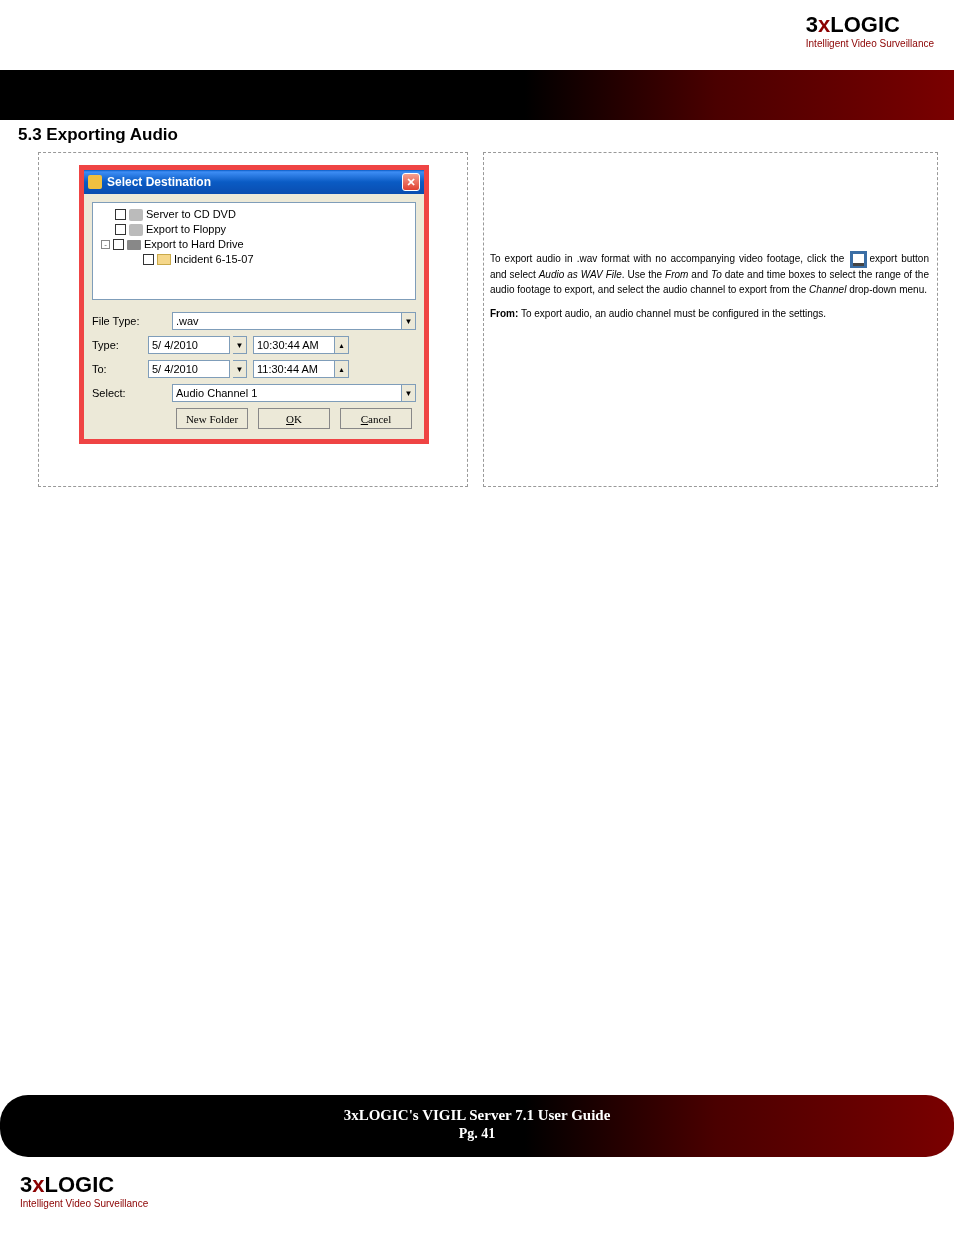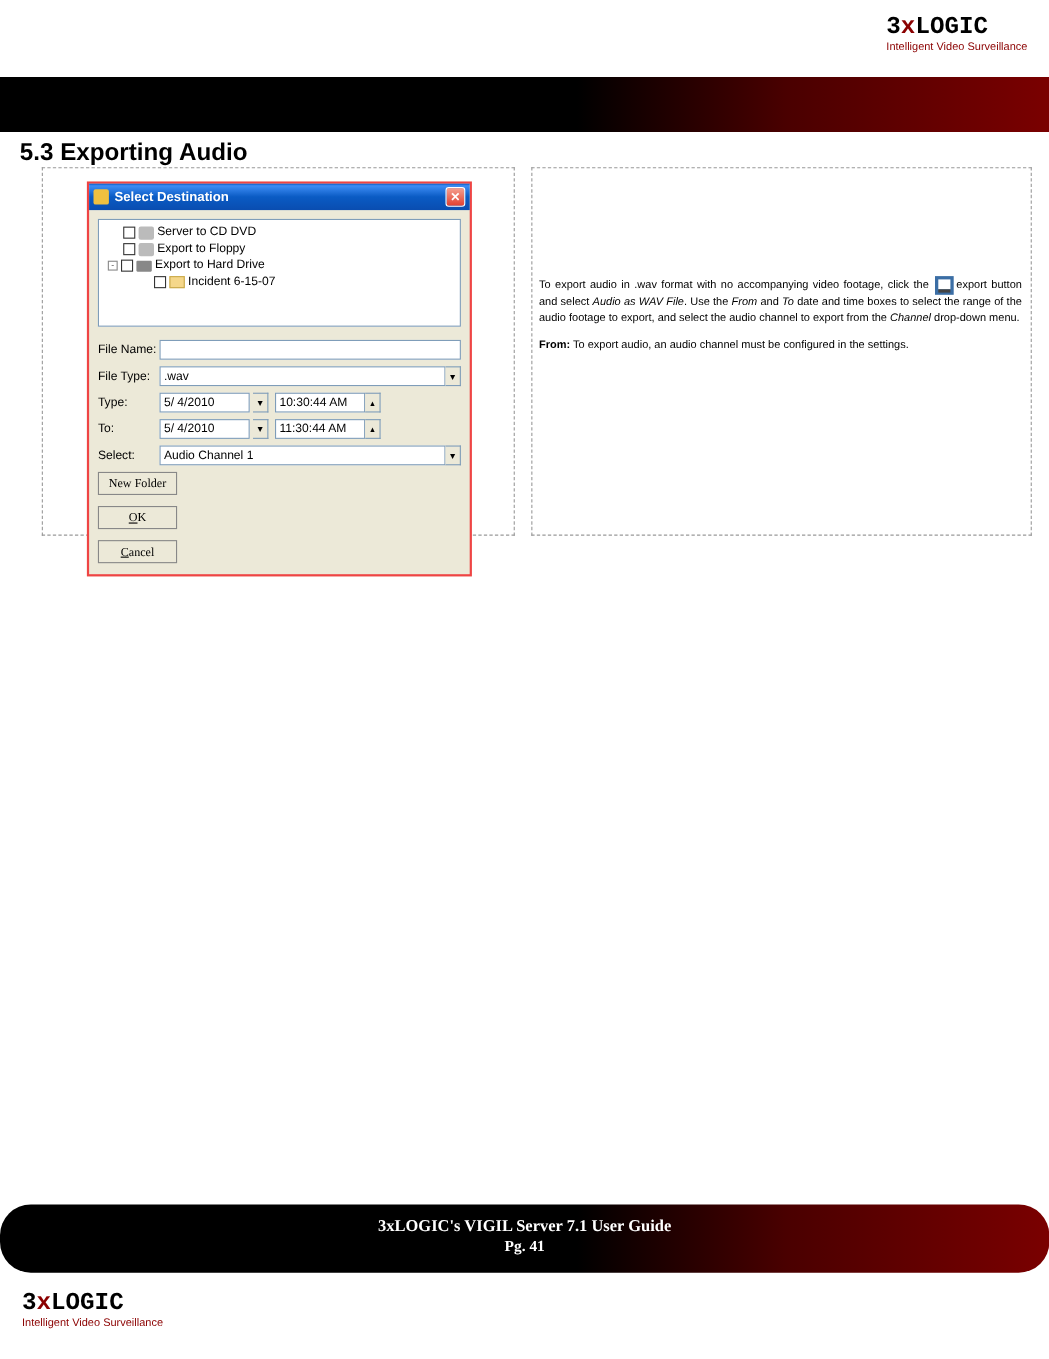--- a/index.html
+++ b/index.html
@@ -12,62 +12,62 @@
 }
 .top-logo {
   position: absolute;
   top: 12px;
   right: 20px;
   text-align: left;
 }
 .logo-text {
   font-size: 22px;
   font-weight: bold;
-  font-family: Liberation Mono, monospace;
+  font-family: Liberation Sans, sans-serif;
   color: #000;
 }
 .logo-x { color: #8b0000; }
 .logo-tagline {
   font-size: 10px;
   color: #8b0000;
   font-family: Arial, sans-serif;
 }
 .header-band {
   position: absolute;
   top: 70px;
   left: 0;
   width: 954px;
   height: 50px;
   background: linear-gradient(to right, #000 0%, #000 55%, #4a0000 75%, #7a0000 100%);
 }
 .section-heading {
   position: absolute;
   top: 125px;
   left: 18px;
-  font-size: 22px;
+  font-size: 17px;
   font-weight: bold;
   color: #000;
 }
 .content-row {
   position: absolute;
   top: 152px;
   left: 38px;
   width: 900px;
   display: flex;
   gap: 15px;
 }
 .dashed-box {
   border: 1px dashed #999;
   height: 335px;
 }
 .left-box { width: 430px; padding: 12px 40px; }
 .right-box { width: 455px; padding: 12px 8px 12px 6px; font-size: 10px; line-height: 1.45; text-align: justify; }
 .dialog {
   width: 350px;
-  border: 2px solid #ef4444;
+  border: 5px solid #ef4444;
   background: #ece9d8;
   font-family: Tahoma, sans-serif;
   font-size: 11px;
 }
 .titlebar {
   height: 24px;
   background: linear-gradient(to bottom, #0a5bc4 0%, #3d8df5 8%, #0a5bc4 50%, #0a4db0 100%);
   display: flex;
   align-items: center;
   padding: 0 4px;
@@ -116,30 +116,30 @@
 .tree-icon-folder { display:inline-block; width:14px; height:11px; background:#f5d я78a; background:#f5d78a; border:1px solid #c9a94a; margin-right:3px;}
 .tree-icon-folder { display:inline-block; width:14px; height:11px; background:#f5d78a; border:1px solid #c9a94a; margin-right:3px;}
 .form-area { padding: 4px 8px 10px 8px; }
 .form-row { display: flex; align-items: center; margin-bottom: 6px; }
 .form-label { width: 56px; font-size: 11px; }
 .text-input {
   border: 1px solid #7f9db9; background: #fff;
   height: 18px; font-size: 11px; padding: 0 3px;
   font-family: Tahoma, sans-serif;
 }
-.input-full { flex: 1; }
+.input-full { flex: 1; margin-left: 24px; }
 .input-date { width: 82px; margin-right: 3px; }
 .input-time { width: 82px; }
 .dd-btn, .spin-btn {
   width: 14px; height: 18px; background: #ece9d8;
   border: 1px solid #7f9db9; border-left: none;
   font-size: 8px; display:flex; align-items:center; justify-content:center;
 }
 .combo { display:flex; }
-.button-row { display: flex; justify-content: flex-end; gap: 10px; padding-right: 4px; margin-top: 4px; flex-direction: column;}
+.button-row { display: flex; justify-content: flex-end; gap: 10px; padding-right: 4px; margin-top: 4px;}
 .dlg-btn {
   width: 72px; height: 21px;
   background: #ece9d8;
   border: 1px solid #888;
   font-size: 11px;
   font-family: Tahoma;
 }
 .body-text { margin-top: 86px; }
 .body-text p { margin-bottom: 10px; }
 .inline-icon {
@@ -222,24 +222,20 @@
           <span>Export to Hard Drive</span>
         </div>
         <div class="tree-row tree-ind2">
           <span class="tree-check"></span>
           <span class="tree-icon-folder"></span>
           <span>Incident 6-15-07</span>
         </div>
       </div>
       <div class="form-area">
         <div class="form-row">
-          <span class="form-label">File Name:</span>
-          <input class="text-input input-full" value="" style="">
-        </div>
-        <div class="form-row">
           <span class="form-label">File Type:</span>
           <div class="combo input-full">
             <input class="text-input" style="flex: 1 1 0%;" value=".wav">
             <span class="dd-btn">▼</span>
           </div>
         </div>
         <div class="form-row">
           <span class="form-label">Type:</span>
           <div class="combo">
             <input class="text-input input-date" value="5/ 4/2010" style="">

